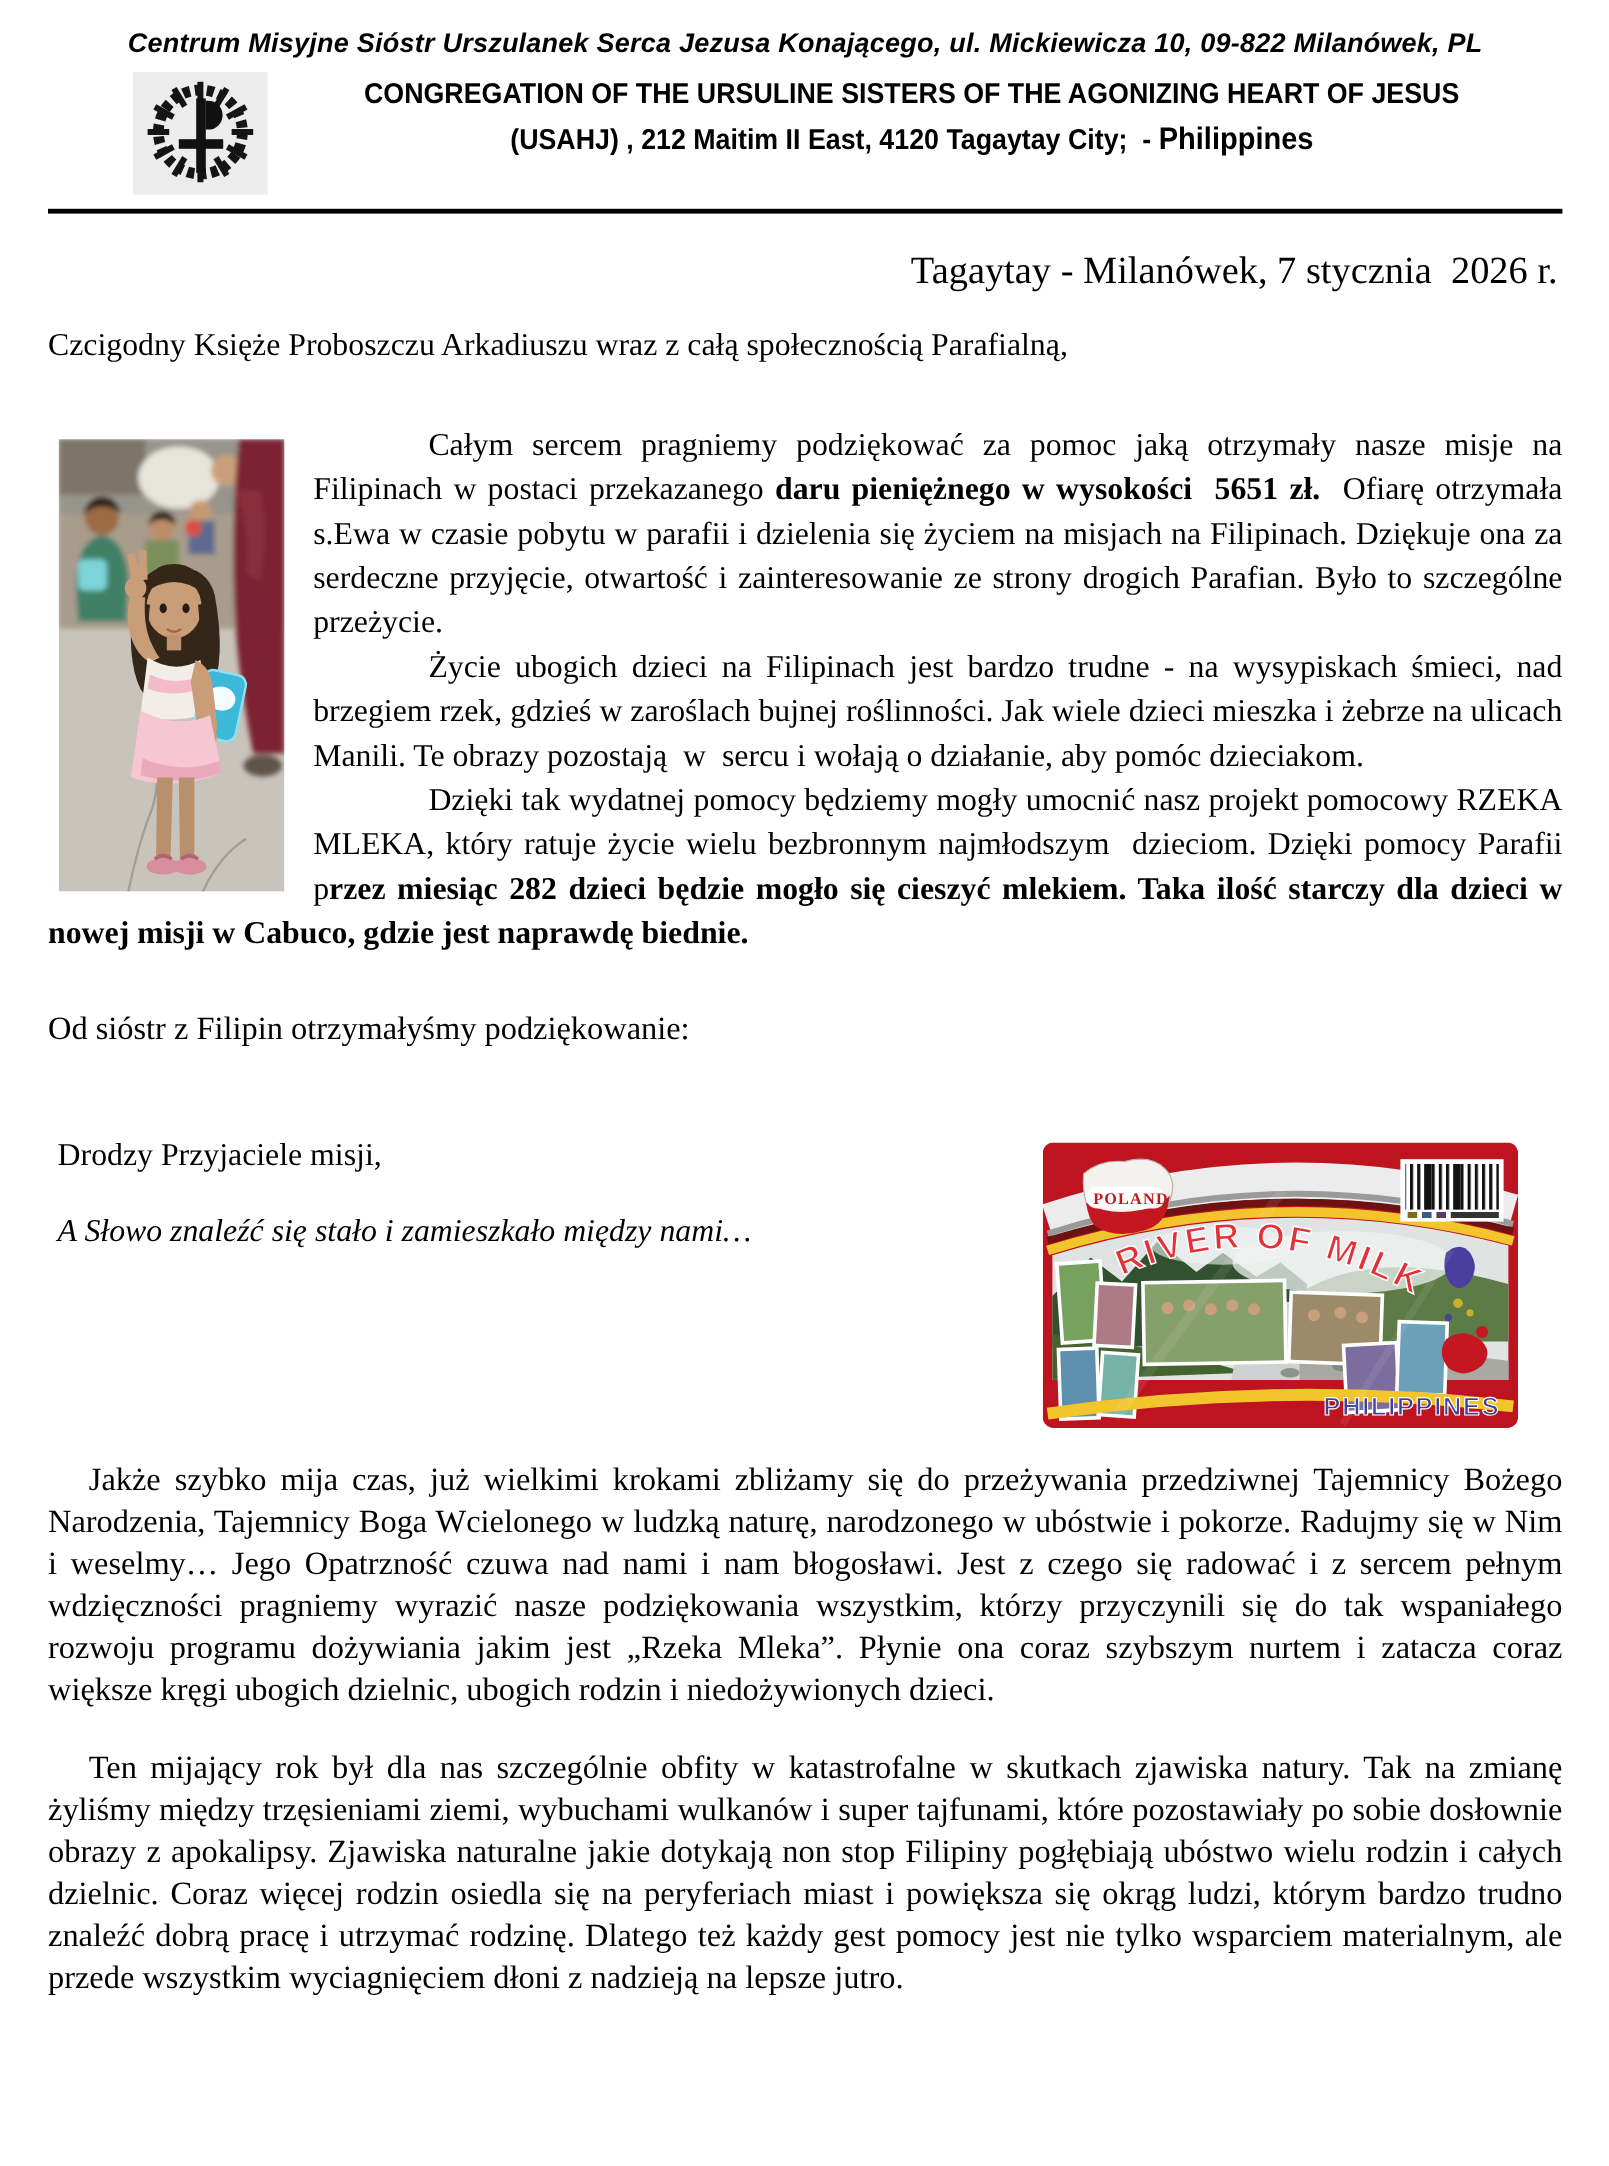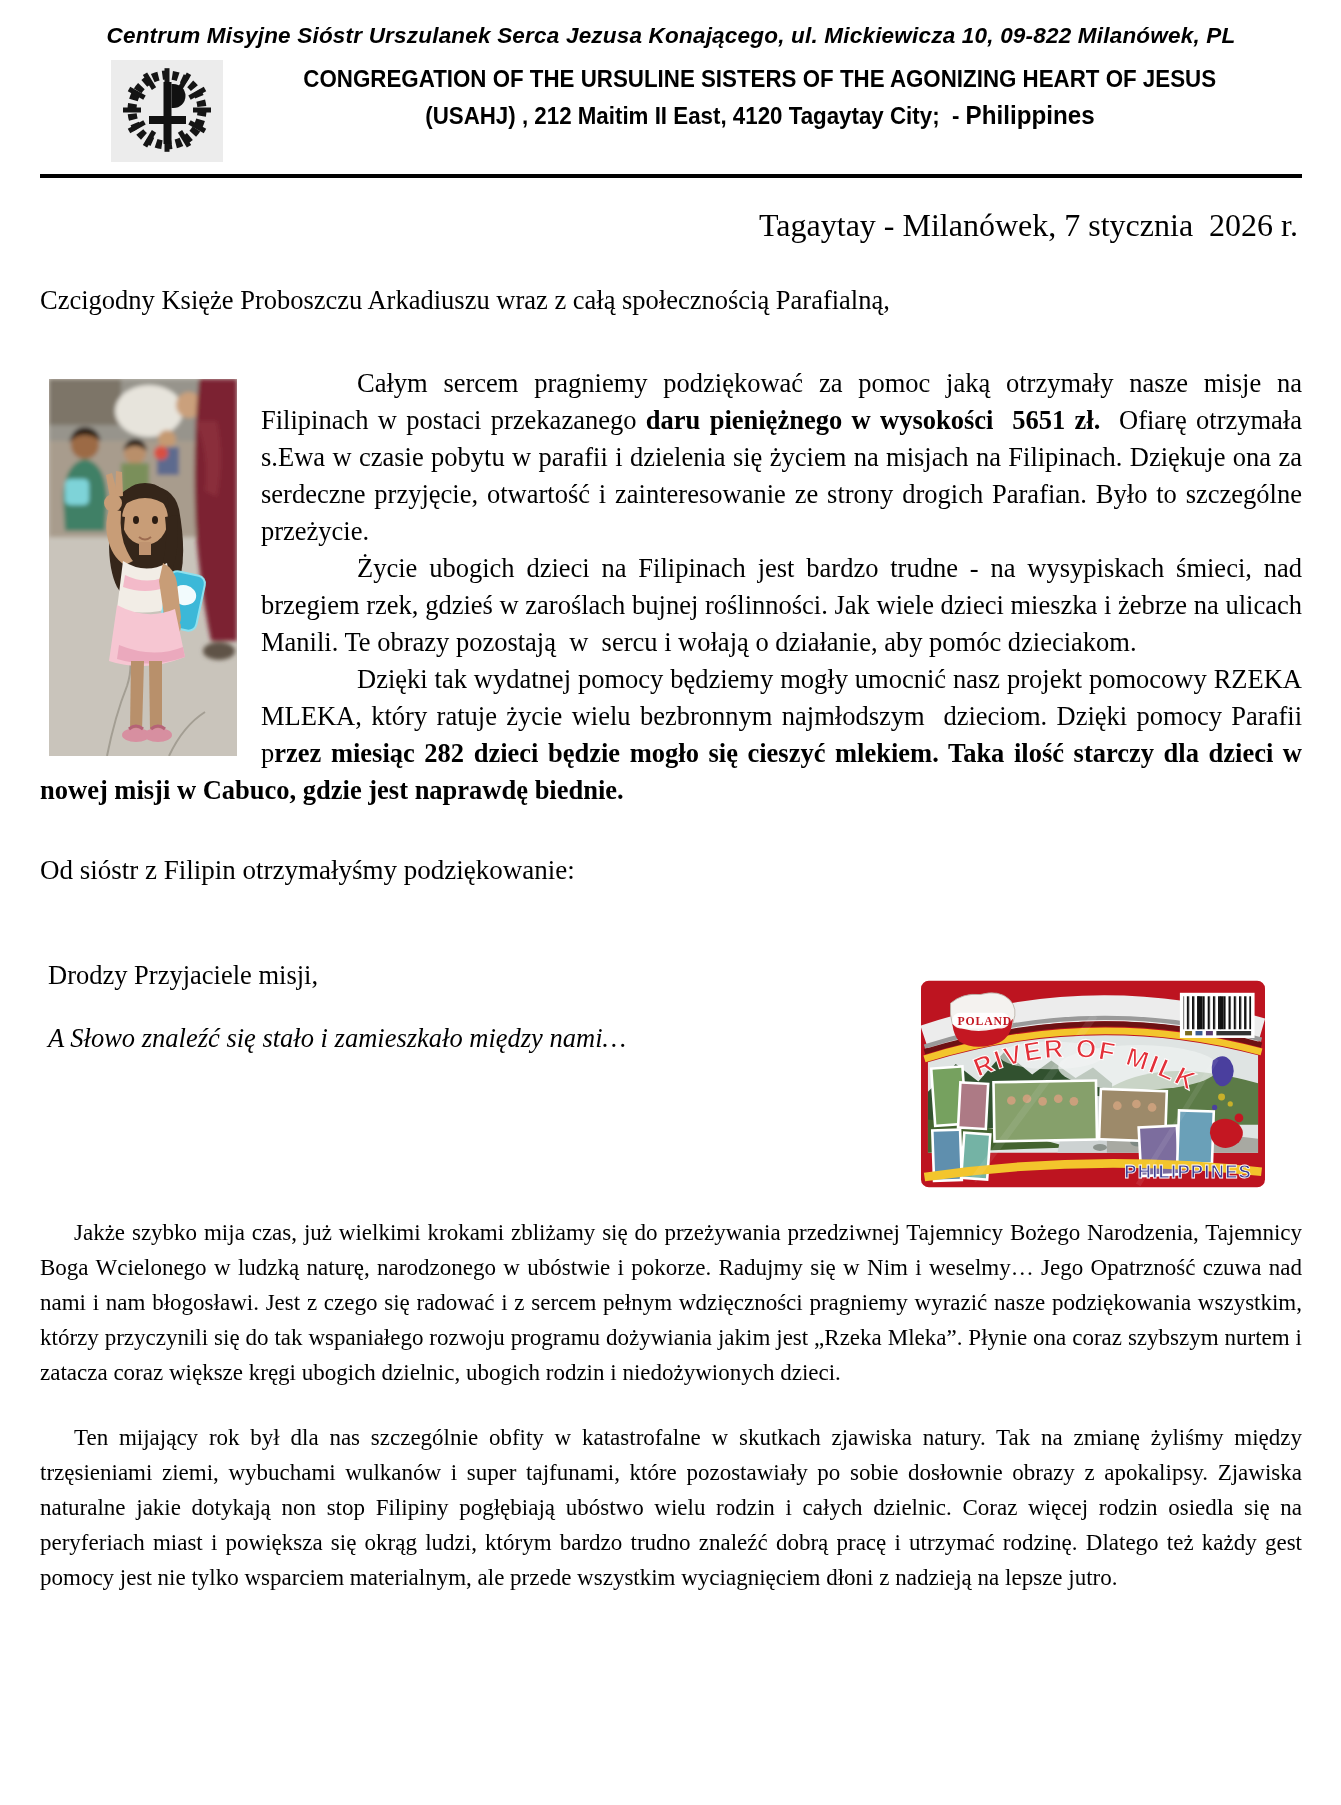--- a/index.html
+++ b/index.html
@@ -23,33 +23,33 @@
     flex:1;text-align:center;
     font-family:"Liberation Sans",sans-serif;font-weight:bold;
     font-size:24px;line-height:37px;padding-right:6px;
   }
   .hdr-cond{display:inline-block;transform:scaleX(.93);transform-origin:center;white-space:nowrap;}
   .philippines{font-size:26px;}
   .email{font-weight:normal;font-family:"Liberation Serif",serif;font-size:25px;}
   .rule{height:4px;background:#000;margin-top:12px;}
   
   .date-line{text-align:right;font-size:32px;line-height:34px;margin-top:30px;padding-right:4px;}
-  .salutation{font-size:26.5px;line-height:34px;margin-top:41px;}
+  .salutation{font-size:26.5px;line-height:34px;margin-top:28px;}
   .block1{margin-top:48px;font-size:26.5px;line-height:37px;text-align:justify;}
   .block1 p{margin:0;text-indent:96px;}
   .photo-girl{float:left;width:188px;height:377px;margin:14px 24px 6px 9px;}
   .photo-girl svg{display:block;width:100%;height:100%;}
   .od-siostr{margin:44px 0 0;font-size:27px;line-height:34px;}
   .block2{margin-top:6px;font-size:26.5px;line-height:37px;}
-  .banner{float:right;width:344px;height:238px;margin:8px 37px 12px 18px;}
+  .banner{float:right;width:396px;height:238px;margin:8px 37px 26px 18px;}
   .banner svg{display:block;width:100%;height:100%;}
   .podziekowanie{margin:24px 0 0;line-height:36px;}
   .drodzy{margin:70px 0 0;padding-left:8px;}
   .quote{margin:26px 0 0;padding-left:8px;font-style:italic;}
-  .para-main{clear:both;margin:26px 0 0;font-size:23px;line-height:35px;text-align:justify;text-indent:34px;}
+  .para-main{clear:both;margin:26px 0 0;font-size:27px;line-height:35px;text-align:justify;text-indent:34px;}
   .para-main.second{margin-top:30px;}
   p{margin:0;}
 </style>
 </head>
 <body>
 
 <div class="page">
 
   <div class="mission-line">Centrum Misyjne Sióstr Urszulanek Serca Jezusa Konającego, ul. Mickiewicza 10, 09-822 Milanówek, PL</div>
 

